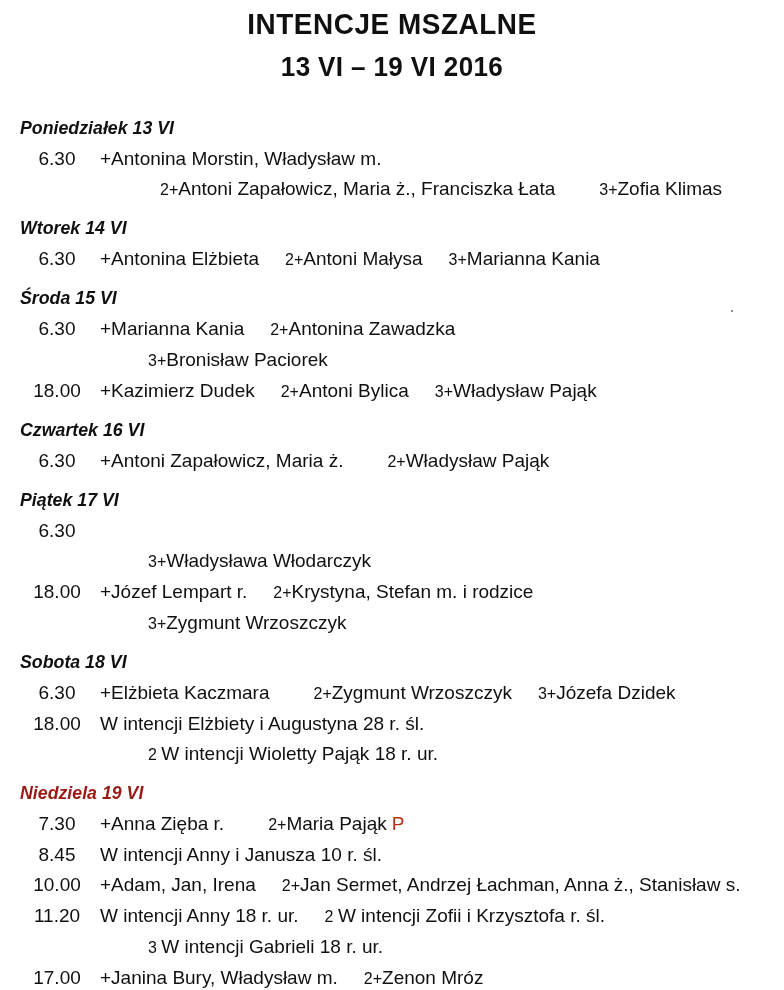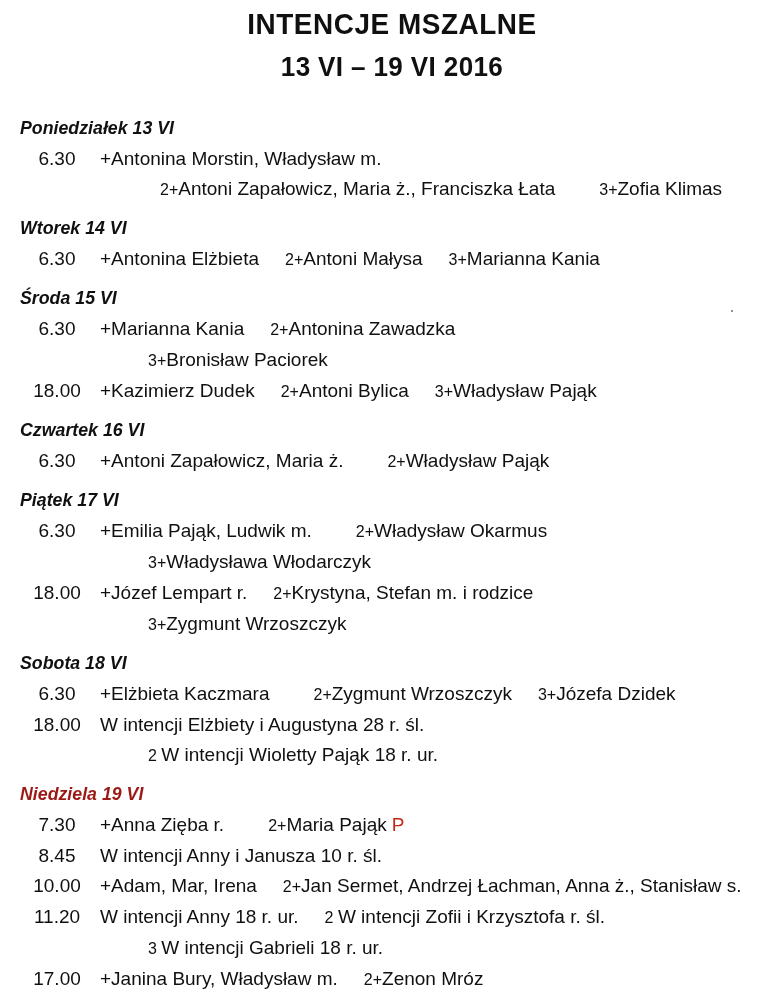--- a/index.html
+++ b/index.html
@@ -191,24 +191,20 @@
           <div class="entry-body">
             <span class="intention"><span>+</span><span>Antoni Zapałowicz, Maria ż.</span></span>
             <span class="intention gap-lg"><span class="ord">2+</span><span>Władysław Pająk</span></span>
           </div>
         </div>
       </div>
       <div class="day">
         <div class="day-heading">Piątek 17 VI</div>
         <div class="entry">
           <div class="entry-time">6.30</div>
-          <div class="entry-body">
-            <span class="intention"><span>+</span><span>Emilia Pająk, Ludwik m.</span></span>
-            <span class="intention gap-lg"><span class="ord">2+</span><span>Władysław Okarmus</span></span>
-          </div>
         </div>
         <div class="entry">
           <div class="entry-time"></div>
           <div class="entry-body marker-indent-1">
             <span class="intention"><span class="ord">3+</span><span>Władysława Włodarczyk</span></span>
           </div>
         </div>
         <div class="entry">
           <div class="entry-time">18.00</div>
           <div class="entry-body">
@@ -257,21 +253,21 @@
         </div>
         <div class="entry">
           <div class="entry-time">8.45</div>
           <div class="entry-body">
             <span class="intention"><span>W intencji Anny i Janusza 10 r. śl.</span></span>
           </div>
         </div>
         <div class="entry">
           <div class="entry-time">10.00</div>
           <div class="entry-body">
-            <span class="intention"><span>+</span><span>Adam, Mar, Irena</span></span>
+            <span class="intention"><span>+</span><span>Adam, Jan, Irena</span></span>
             <span class="intention gap-md"><span class="ord">2+</span><span>Jan Sermet, Andrzej Łachman, Anna ż., Stanisław s.</span></span>
           </div>
         </div>
         <div class="entry">
           <div class="entry-time">11.20</div>
           <div class="entry-body">
             <span class="intention"><span>W intencji Anny 18 r. ur.</span></span>
             <span class="intention gap-md"><span class="ord">2 </span><span>W intencji Zofii i Krzysztofa r. śl.</span></span>
           </div>
         </div>

